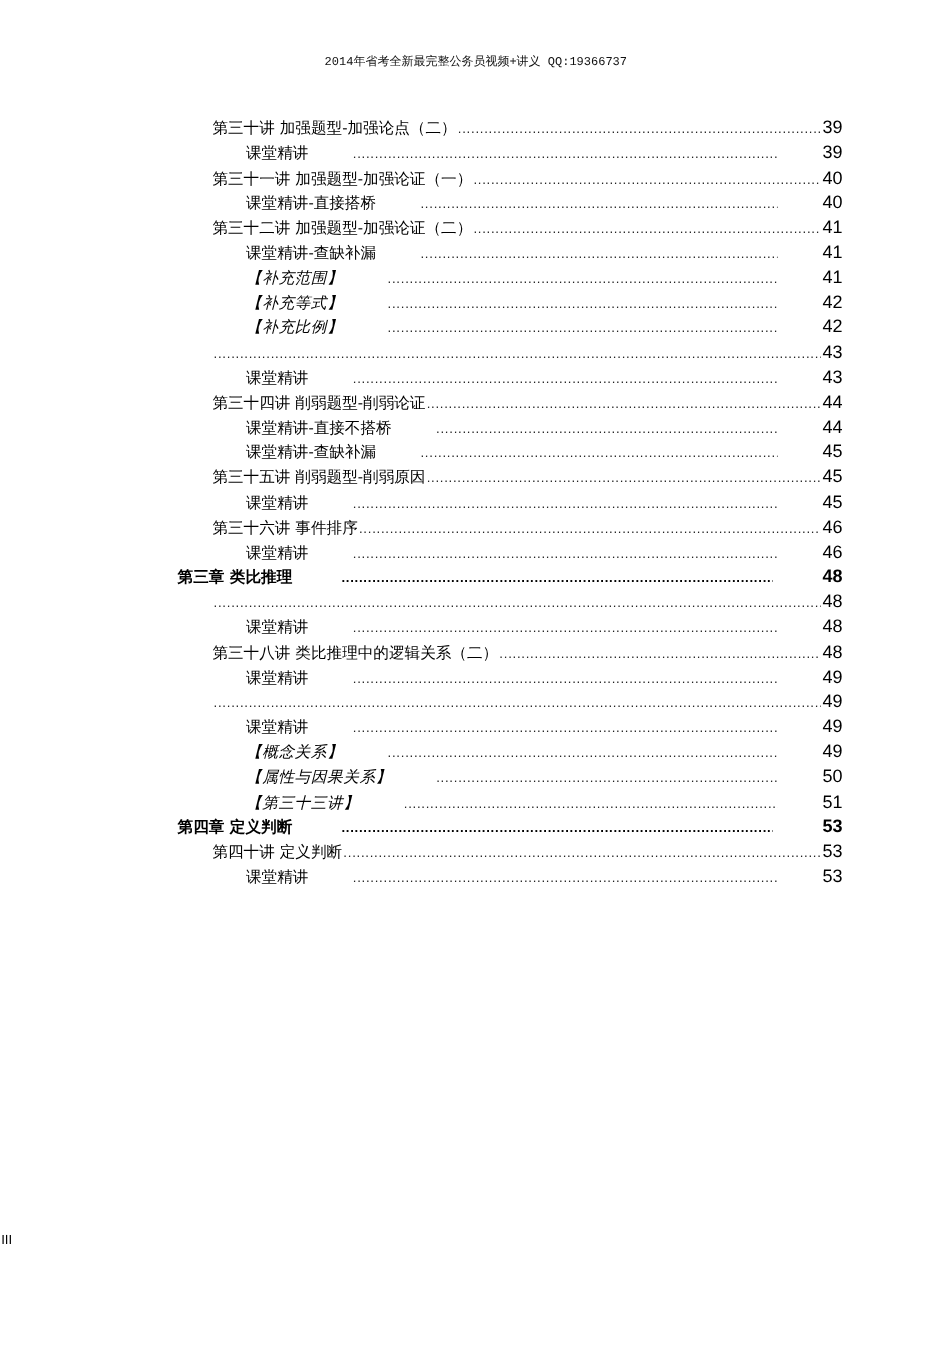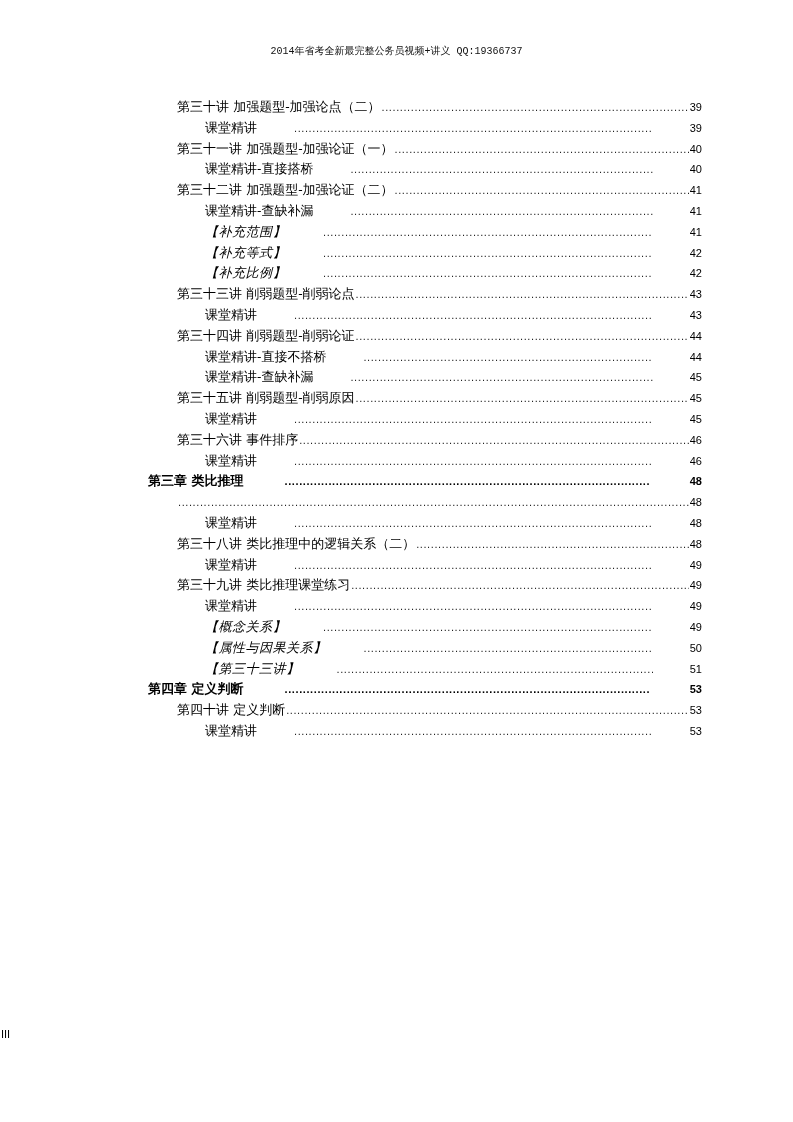--- a/index.html
+++ b/index.html
@@ -11,21 +11,21 @@
   .row { display: flex; align-items: baseline; height: 20.8px; line-height: 20.8px;
          font-size: 13px; white-space: nowrap; }
   .row.l1 { padding-left: 0; font-weight: bold; font-family: "DejaVu Sans", "Liberation Sans", sans-serif; gap: 40px; }
   .row.l2 { padding-left: 29px; }
   .row.l3 { padding-left: 57px; gap: 36px; }
   .title { flex: 0 0 auto; }
   .title.bracket { letter-spacing: 0.5px; font-style: italic; }
   .leader { flex: 1 1 auto; overflow: hidden; margin: 0 1px; color: #222;
             font-family: "Liberation Sans", sans-serif; font-size: 11px; letter-spacing: 0.6px; }
   .leader::before { content: "................................................................................................................................................................................................................................................"; }
-  .page { flex: 0 0 auto; font-family: "Liberation Sans", sans-serif; font-size: 11px; }
+  .page { flex: 0 0 auto; font-family: "Liberation Sans", sans-serif; font-size: 15px; }
   .row.l1 .leader { font-weight: bold; color: #000; }
   .row.l1 .page { font-weight: bold; }
   .footer { position: absolute; top: 1028px; left: 1px; width: 793px; text-align: left;
             font-family: "Liberation Sans", sans-serif; font-size: 11px; }
 </style>
 </head>
 <body>
 
 <div class="header">2014年省考全新最完整公务员视频+讲义 QQ:19366737</div>
 
@@ -69,21 +69,20 @@
       <span class="title bracket">【补充等式】</span>
       <span class="leader"></span>
       <span class="page">42</span>
     </div>
   <div class="row l3">
       <span class="title bracket">【补充比例】</span>
       <span class="leader"></span>
       <span class="page">42</span>
     </div>
   <div class="row l2">
-      <span class="title">第三十三讲  削弱题型-削弱论点</span>
       <span class="leader"></span>
       <span class="page">43</span>
     </div>
   <div class="row l3">
       <span class="title">课堂精讲</span>
       <span class="leader"></span>
       <span class="page">43</span>
     </div>
   <div class="row l2">
       <span class="title">第三十四讲  削弱题型-削弱论证</span>
@@ -138,21 +137,20 @@
       <span class="title">第三十八讲  类比推理中的逻辑关系（二）</span>
       <span class="leader"></span>
       <span class="page">48</span>
     </div>
   <div class="row l3">
       <span class="title">课堂精讲</span>
       <span class="leader"></span>
       <span class="page">49</span>
     </div>
   <div class="row l2">
-      <span class="title">第三十九讲  类比推理课堂练习</span>
       <span class="leader"></span>
       <span class="page">49</span>
     </div>
   <div class="row l3">
       <span class="title">课堂精讲</span>
       <span class="leader"></span>
       <span class="page">49</span>
     </div>
   <div class="row l3">
       <span class="title bracket">【概念关系】</span>

